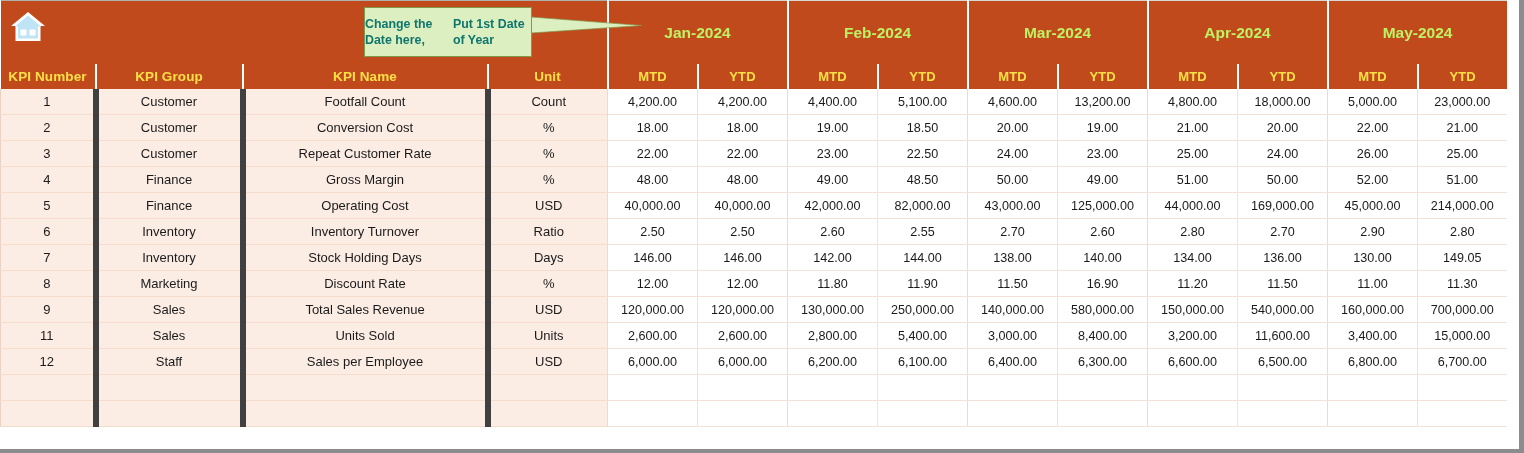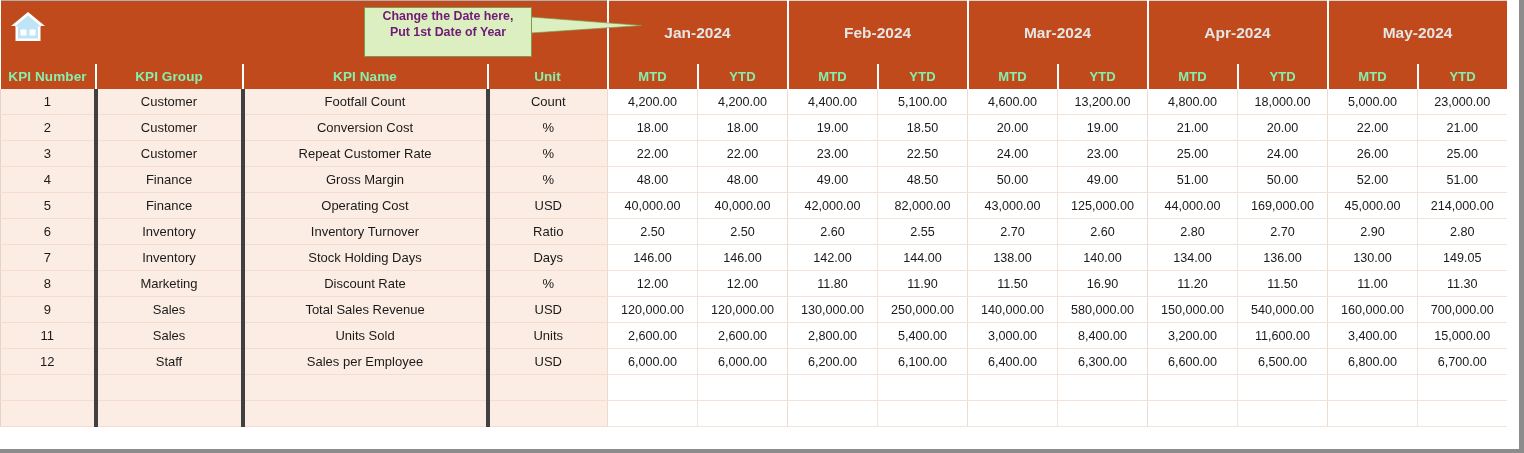--- a/index.html
+++ b/index.html
@@ -57,61 +57,62 @@
   }
   .home-icon {
     position: absolute;
     left: 8px;
     top: 8px;
     width: 38px;
     height: 36px;
   }
   td.month-top {
     background: #EE9E78;
-    color: #e5e5e5;
+    color: #bef264;
     font-weight: bold;
     font-size: 15.5px;
     text-align: center;
     vertical-align: middle;
     border-left: 2px solid #ffffff !important;
     border-top: 1px solid #d8d8d8 !important;
   }
 
   
   #callout {
     position: absolute;
     left: 364px;
     top: 7px;
     width: 168px;
     height: 50px;
     background: #DBEFC1;
     border: 1px solid #7f9a4f;
     box-sizing: border-box;
     z-index: 6;
     display: flex;
-    flex-direction: column;
+    flex-direction: row;
     align-items: center;
+    justify-content: center;
     line-height: 1.32;
     font-size: 12.4px;
     font-weight: bold;
-    color: #701a75;
+    color: #0f766e;
   }
   #callout-arrow {
     position: absolute;
     left: 531px;
     top: 16px;
     width: 111px;
     height: 18px;
     z-index: 5;
   }
 
   
   tr.head-row th {
     background: #C04A1B;
-    color: #86efac;
+    color: #fde047;
     font-weight: bold;
     font-size: 13.5px;
     height: 25px;
     padding: 0;
     text-align: center;
     vertical-align: middle;
     border-left: 2px solid #ffffff;
     border-right: 0;
     border-top: 0;
     border-bottom: 0;
@@ -122,21 +123,21 @@
 
   
   td.lbl {
     background: #FCEDE4;
     color: #1a1a1a;
     font-size: 13px;
     height: 25px;
     text-align: center;
     vertical-align: middle;
     padding: 0;
-    border-left: 4px solid #404040;
+    border-left: 6px solid #404040;
     border-bottom: 1px solid #F6DCCC;
   }
   td.lbl.first { border-left: 1px solid #e8d2c4; }
   td.num {
     background: #ffffff;
     color: #1a1a1a;
     font-size: 12.6px;
     height: 25px;
     text-align: center;
     vertical-align: middle;

